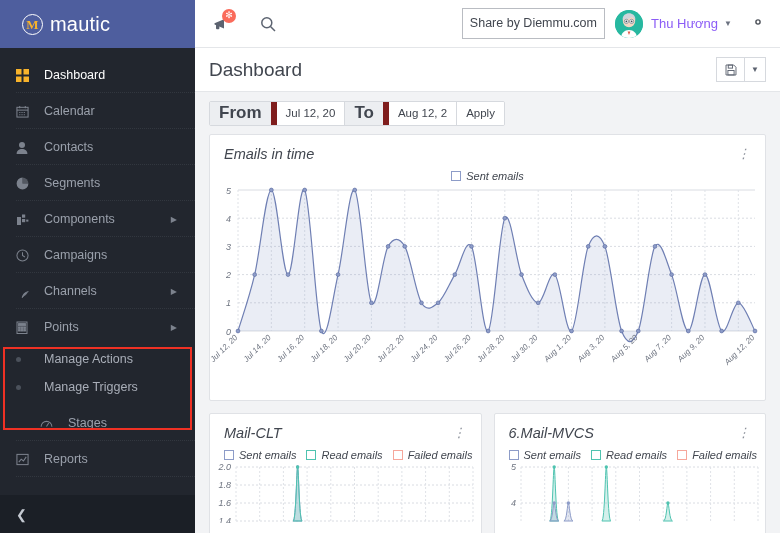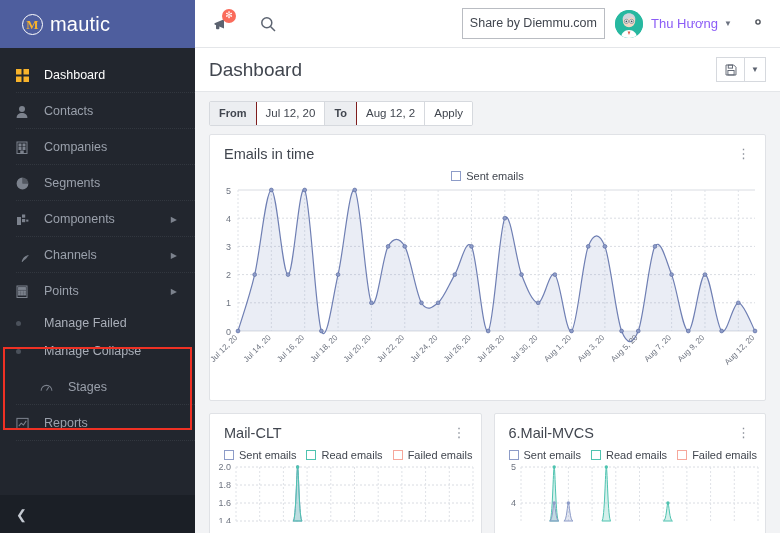--- a/index.html
+++ b/index.html
@@ -122,35 +122,35 @@
     color: #5c6370; cursor: pointer; font-size: 11px;
   }
   #save-btn { width: 28px; border-right: none; }
   #save-caret { width: 22px; font-size: 8px; }
 
   #daterow { height: 42px; flex: 0 0 42px; display: flex; align-items: center;
              padding: 0 14px; }
   .dr-group { display: flex; border: 1px solid #d6d9de; background: #fff;
               height: 25px; border-radius: 2px; overflow: hidden; }
   .dr-label {
-    background: #eceef1; color: #41464f; font-size: 11px; font-weight: bold;
+    background: #eceef1; color: #41464f; font-size: 17px; font-weight: bold;
     display: flex; align-items: center; padding: 0 9px;
-    border-right: 1px solid #7f1d1d;
+    border-right: 6px solid #7f1d1d;
   }
   .dr-input {
     background: #fff; color: #41464f; font-size: 11.5px;
     display: flex; align-items: center; padding: 0 9px;
     border-right: 1px solid #d6d9de; cursor: text; min-width: 62px;
   }
   .dr-apply {
     background: #fff; color: #41464f; font-size: 11.5px;
     display: flex; align-items: center; padding: 0 9px; cursor: pointer;
   }
 
-  #content { flex: 1 1 auto; padding: 0 14px 8px 14px; overflow: hidden; }
+  #content { flex: 1 1 auto; padding: 0 14px 8px 14px; overflow: hidden; font-style: italic; }
 
   .panel {
     background: #ffffff; border: 1px solid #e0e2e6; border-radius: 2px;
     position: relative;
   }
   .panel-head {
     display: flex; align-items: center; padding: 11px 12px 4px 14px;
   }
   .panel-title { font-size: 14.5px; color: #41464f; }
   .kebab {
@@ -199,44 +199,44 @@
           <svg width="13" height="13" viewBox="0 0 13 13">
               <rect x="0" y="0" width="5.5" height="5.5" fill="#f8b32b"></rect>
               <rect x="7.5" y="0" width="5.5" height="5.5" fill="#f8b32b"></rect>
               <rect x="0" y="7.5" width="5.5" height="5.5" fill="#f8b32b"></rect>
               <rect x="7.5" y="7.5" width="5.5" height="5.5" fill="#f8b32b"></rect>
             </svg>
         </span>
         <span class="lbl">Dashboard</span>
       </div>
 
+      <div class="nav-item">
+        <span class="ico">
+          <svg width="13" height="13" viewBox="0 0 14 14" fill="none" stroke="currentColor" stroke-width="1.1">
+              <rect x="1" y="2.5" width="12" height="10.5"></rect>
+              <line x1="1" y1="5.5" x2="13" y2="5.5"></line>
+              <line x1="4" y1="1" x2="4" y2="3.6"></line>
+              <line x1="10" y1="1" x2="10" y2="3.6"></line>
+              <line x1="3.5" y1="8" x2="10.5" y2="8" stroke-dasharray="1.2 1.2"></line>
+              <line x1="3.5" y1="10.5" x2="10.5" y2="10.5" stroke-dasharray="1.2 1.2"></line>
+            </svg>
+        </span>
+        <span class="lbl">Calendar</span>
+      </div>
 
       <div class="nav-item">
         <span class="ico">
           <svg width="12" height="13" viewBox="0 0 12 13" fill="currentColor">
               <circle cx="6" cy="4" r="3"></circle>
               <path d="M0.6 13c0-3.2 2.4-5 5.4-5s5.4 1.8 5.4 5z"></path>
             </svg>
         </span>
         <span class="lbl">Contacts</span>
       </div>
 
-      <div class="nav-item">
-        <span class="ico">
-          <svg width="12" height="13" viewBox="0 0 12 13" fill="none" stroke="currentColor" stroke-width="1">
-              <rect x="1" y="1" width="10" height="11.5"></rect>
-              <rect x="3" y="3" width="2" height="2" fill="currentColor"></rect>
-              <rect x="7" y="3" width="2" height="2" fill="currentColor"></rect>
-              <rect x="3" y="6.5" width="2" height="2" fill="currentColor"></rect>
-              <rect x="7" y="6.5" width="2" height="2" fill="currentColor"></rect>
-              <rect x="4.8" y="10" width="2.4" height="2.5" fill="currentColor"></rect>
-            </svg>
-        </span>
-        <span class="lbl">Companies</span>
-      </div>
 
       <div class="nav-item">
         <span class="ico">
           <svg width="13" height="13" viewBox="0 0 13 13" fill="currentColor">
               <path d="M6.5 6.5 V0.6 A5.9 5.9 0 0 1 12.4 6.5 Z" opacity=".55"></path>
               <path d="M6.5 6.5 L12.4 6.5 A5.9 5.9 0 1 1 6.5 0.6 Z"></path>
             </svg>
         </span>
         <span class="lbl">Segments</span>
       </div>
@@ -247,20 +247,29 @@
               <rect x="1" y="4" width="4" height="8"></rect>
               <rect x="6" y="1.5" width="3.2" height="3.2"></rect>
               <rect x="6" y="6" width="3.2" height="3.2"></rect>
               <rect x="10.2" y="6.6" width="2.2" height="2"></rect>
             </svg>
         </span>
         <span class="lbl">Components</span>
         <span class="caret">▶</span>
       </div>
 
+      <div class="nav-item">
+        <span class="ico">
+          <svg width="13" height="13" viewBox="0 0 14 14" fill="none" stroke="currentColor" stroke-width="1.1">
+              <circle cx="7" cy="7" r="6"></circle>
+              <path d="M7 3.6V7l2.6 1.6"></path>
+            </svg>
+        </span>
+        <span class="lbl">Campaigns</span>
+      </div>
 
       <div class="nav-item">
         <span class="ico">
           <svg width="13" height="13" viewBox="0 0 14 14" fill="none" stroke="currentColor" stroke-width="1.2">
               <path d="M2 11.5a9.5 9.5 0 0 1 9.5 0" transform="rotate(-45 7 7)"></path>
               <path d="M3.6 11.5a6.4 6.4 0 0 1 6.4 0" transform="rotate(-45 7 7)"></path>
               <path d="M5.4 11.6a3.4 3.4 0 0 1 3.3 0" transform="rotate(-45 7 7)"></path>
             </svg>
         </span>
         <span class="lbl">Channels</span>
@@ -281,27 +290,27 @@
             </svg>
         </span>
         <span class="lbl">Points</span>
         <span class="caret">▶</span>
       </div>
 
       <div class="sub-item">
         <span class="dot">
             <i></i>
           </span>
-        <span class="lbl">Manage Failed</span>
+        <span class="lbl">Manage Actions</span>
       </div>
       <div class="sub-item">
         <span class="dot">
             <i></i>
           </span>
-        <span class="lbl">Manage Collapse</span>
+        <span class="lbl">Manage Triggers</span>
       </div>
 
       <div class="nav-item" style="margin-top:4px;padding-left:40px;">
         <span class="ico">
           <svg width="13" height="13" viewBox="0 0 14 14" fill="none" stroke="currentColor" stroke-width="1.1">
               <path d="M1.2 10.5a5.8 5.8 0 1 1 11.6 0"></path>
               <path d="M7 10.2 9.4 6.4"></path>
             </svg>
         </span>
         <span class="lbl">Stages</span>

